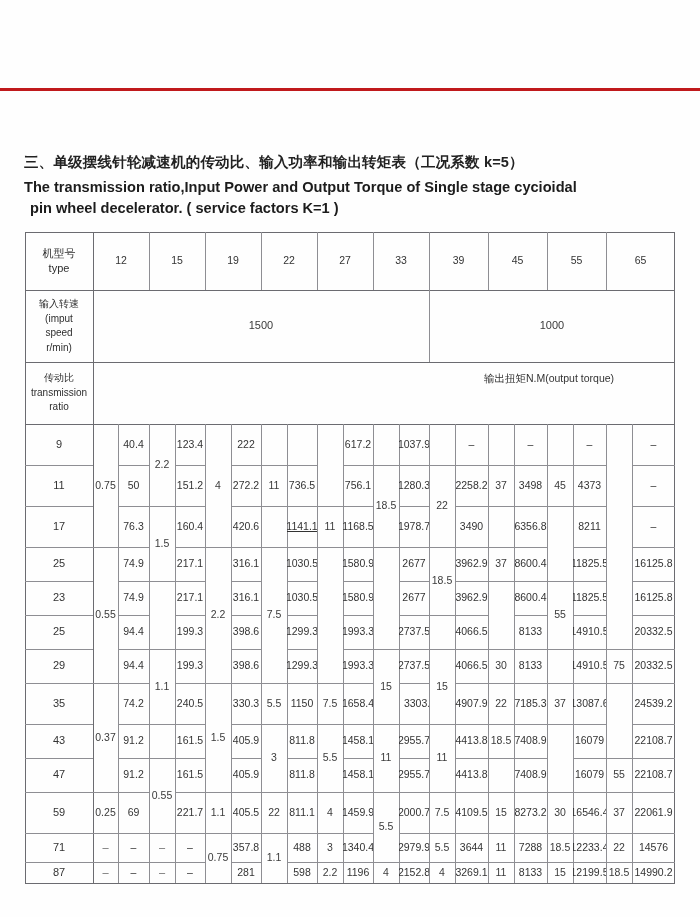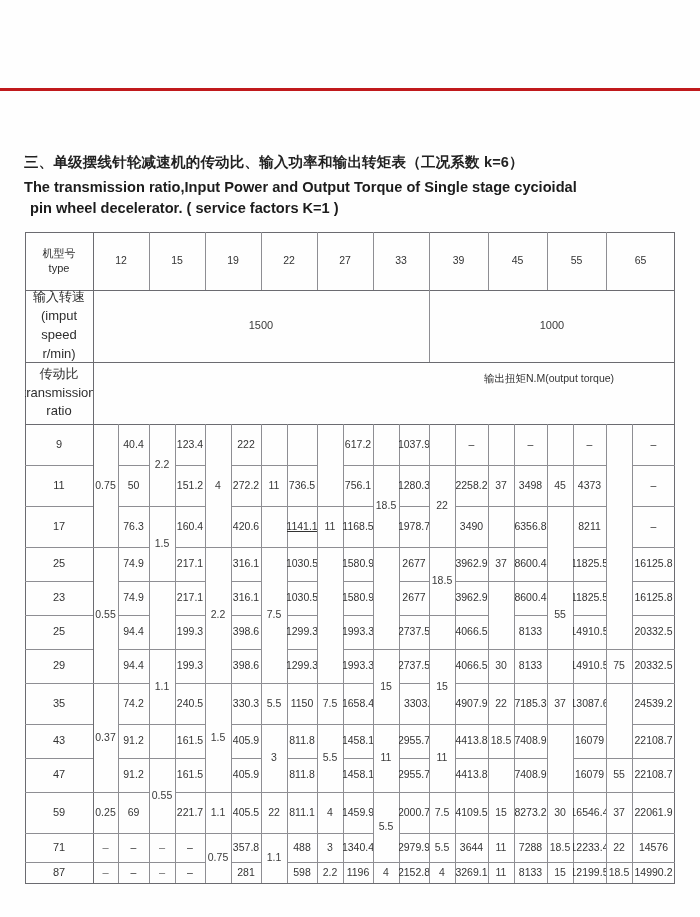--- a/index.html
+++ b/index.html
@@ -41,35 +41,35 @@
     text-align:center;
     line-height:1.25;
     overflow:hidden;
     white-space:nowrap;
   }
   .ln{position:absolute;background:#8e8e93;}
   .ln.h{height:1px;}
   .ln.v{width:1px;}
   .ln.thick{background:#6b6b70;}
   .hdr-type{font-size:11px;line-height:1.35;color:#2e2e2e;}
-  .hdr-small{font-size:13px;line-height:1.45;color:#2e2e2e;}
+  .hdr-small{font-size:10px;line-height:1.45;color:#2e2e2e;}
   .speedval{font-size:11px;color:#3a3a3a;}
   .lbl-left{justify-content:flex-start;padding-left:5px;text-align:left;}
   .ratio{font-size:11px;color:#333;}
   .pw{font-size:10.5px;color:#3a3a3a;}
   .tq{font-size:10.5px;color:#333;}
   .dash{font-size:11px;color:#666;}
 </style>
 </head>
 <body>
 
 <div class="red-rule"></div>
 
 <div class="titles">
-  <div class="title-cn">三、单级摆线针轮减速机的传动比、输入功率和输出转矩表（工况系数  k=6）</div>
+  <div class="title-cn">三、单级摆线针轮减速机的传动比、输入功率和输出转矩表（工况系数  k=5）</div>
   <div class="title-en">The transmission ratio,Input Power and Output Torque of Single stage cycioidal</div>
   <div class="title-en2">
     <span>pin wheel decelerator.</span>
     <span class="lt">( service factors K=1 )</span>
   </div>
 </div>
 
 <div id="table-canvas">
     <div class="ln h thick" style="left: 0px; top: 0px; width: 650px;"></div>
     <div class="ln h thick" style="left: 0px; top: 58px; width: 650px;"></div>

